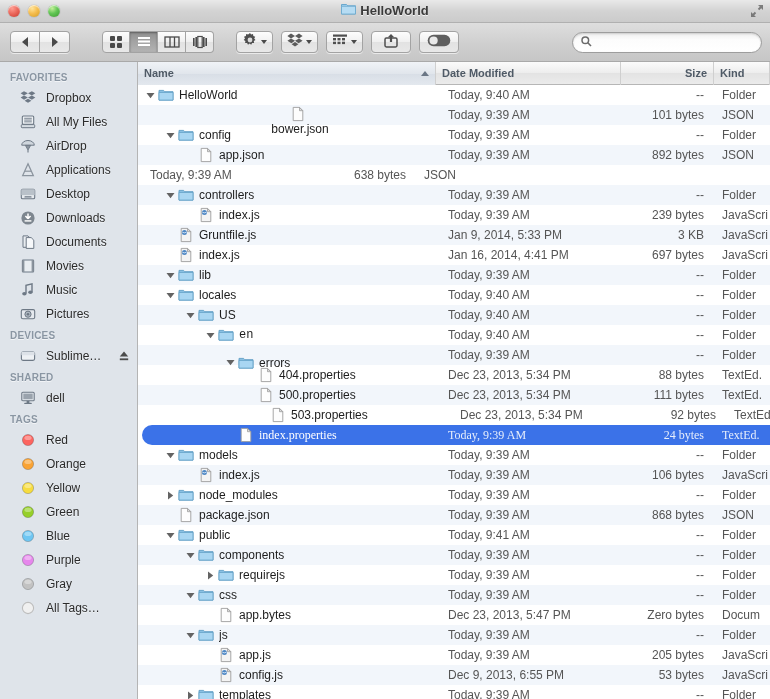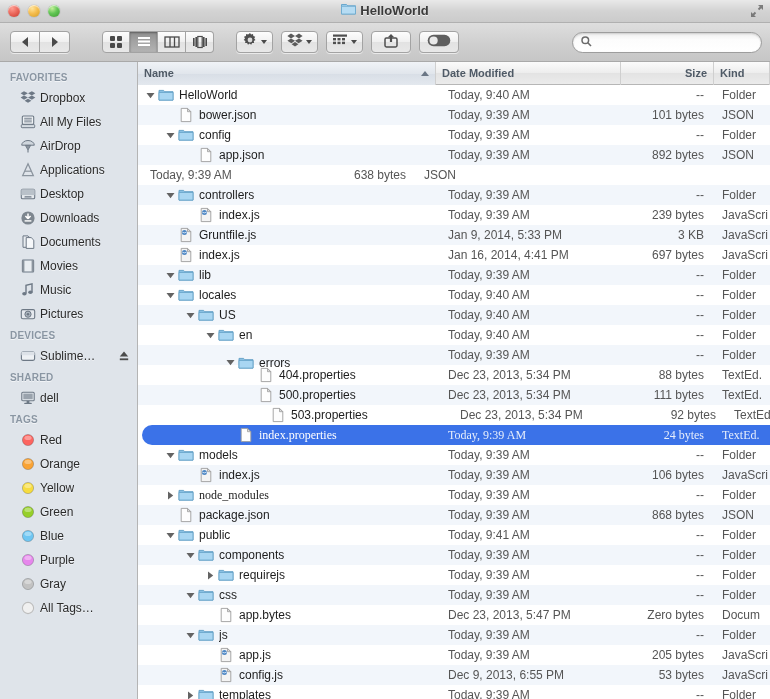--- a/index.html
+++ b/index.html
@@ -157,21 +157,21 @@
     text-transform: uppercase;
     letter-spacing: .2px;
     padding: 4px 0 3px 10px;
     text-shadow: 0 1px 0 rgba(255,255,255,.6);
   }
   .sb-item {
     height: 24px;
     display: flex;
     align-items: center;
     padding-left: 20px;
-    gap: 4px;
+    gap: 10px;
     font-size: 12px;
     color: #2b2b2b;
     text-shadow: 0 1px 0 rgba(255,255,255,.55);
     position: relative;
   }
   .sb-item .lbl { white-space: nowrap; overflow: hidden; text-overflow: ellipsis; }
   .sb-ico { width: 16px; height: 16px; flex: 0 0 16px; display:flex; align-items:center; justify-content:center; }
   .eject { margin-left: auto; margin-right: 8px; width: 10px; height: 12px; }
 
   
@@ -633,21 +633,21 @@
                   <path d="M1 5.4h14v7.7H1z" fill="#a9d6f2" stroke="#5f9ec4" stroke-width=".8"></path>
                 </svg>
               </span>
               <span class="fname">HelloWorld</span>
             </div>
             <div class="cell date gray">Today, 9:40 AM</div>
             <div class="cell size gray">--</div>
             <div class="cell kind gray">Folder</div>
           </div>
           <div class="row even">
-            <div class="cell name" style="padding-left: 26px;">
+            <div class="cell name" style="padding-left: 26px; flex-direction: column;">
               <span class="tri none"></span>
               <span class="fileicon">
                 <svg width="16" height="16" viewBox="0 0 16 16">
                   <path d="M3.2 1.4h6.3l3.3 3.3v9.9H3.2z" fill="#fdfdfd" stroke="#9d9d9d" stroke-width=".9"></path>
                   <path d="M9.5 1.4l3.3 3.3H9.5z" fill="#dedede" stroke="#9d9d9d" stroke-width=".8"></path>
                 </svg>
               </span>
               <span class="fname">bower.json</span>
             </div>
             <div class="cell date gray">Today, 9:39 AM</div>
@@ -814,21 +814,21 @@
                   <path d="M1 5.4h14v7.7H1z" fill="#a9d6f2" stroke="#5f9ec4" stroke-width=".8"></path>
                 </svg>
               </span>
               <span class="fname">US</span>
             </div>
             <div class="cell date gray">Today, 9:40 AM</div>
             <div class="cell size gray">--</div>
             <div class="cell kind gray">Folder</div>
           </div>
           <div class="row odd">
-            <div class="cell name" style="padding-left: 66px;">
+            <div class="cell name" style="padding-left: 66px; font-family: Liberation Mono, monospace;">
               <span class="tri down">
                 <svg width="9" height="9" viewBox="0 0 9 9">
                   <path d="M0.5 2h8L4.5 7.2z" fill="#636363"></path>
                 </svg>
               </span>
               <span class="fileicon">
                 <svg width="16" height="16" viewBox="0 0 16 16">
                   <path d="M1 3.4h4.6l1.2 1.3H15v8.4H1z" fill="#8fc4e6" stroke="#5f9ec4" stroke-width=".9"></path>
                   <path d="M1 5.4h14v7.7H1z" fill="#a9d6f2" stroke="#5f9ec4" stroke-width=".8"></path>
                 </svg>
@@ -949,21 +949,21 @@
                   <path d="M4.3 5.2q2.1 1.3 4.2 0" fill="none" stroke="#eaf2fb" stroke-width=".8"></path>
                 </svg>
               </span>
               <span class="fname">index.js</span>
             </div>
             <div class="cell date gray">Today, 9:39 AM</div>
             <div class="cell size gray">106 bytes</div>
             <div class="cell kind gray">JavaScri</div>
           </div>
           <div class="row odd">
-            <div class="cell name" style="padding-left: 26px; font-family: Liberation Serif, serif;">
+            <div class="cell name" style="padding-left: 26px;">
               <span class="tri right">
                 <svg width="9" height="9" viewBox="0 0 9 9">
                   <path d="M2 0.5v8l5.2-4z" fill="#636363"></path>
                 </svg>
               </span>
               <span class="fileicon">
                 <svg width="16" height="16" viewBox="0 0 16 16">
                   <path d="M1 3.4h4.6l1.2 1.3H15v8.4H1z" fill="#8fc4e6" stroke="#5f9ec4" stroke-width=".9"></path>
                   <path d="M1 5.4h14v7.7H1z" fill="#a9d6f2" stroke="#5f9ec4" stroke-width=".8"></path>
                 </svg>

